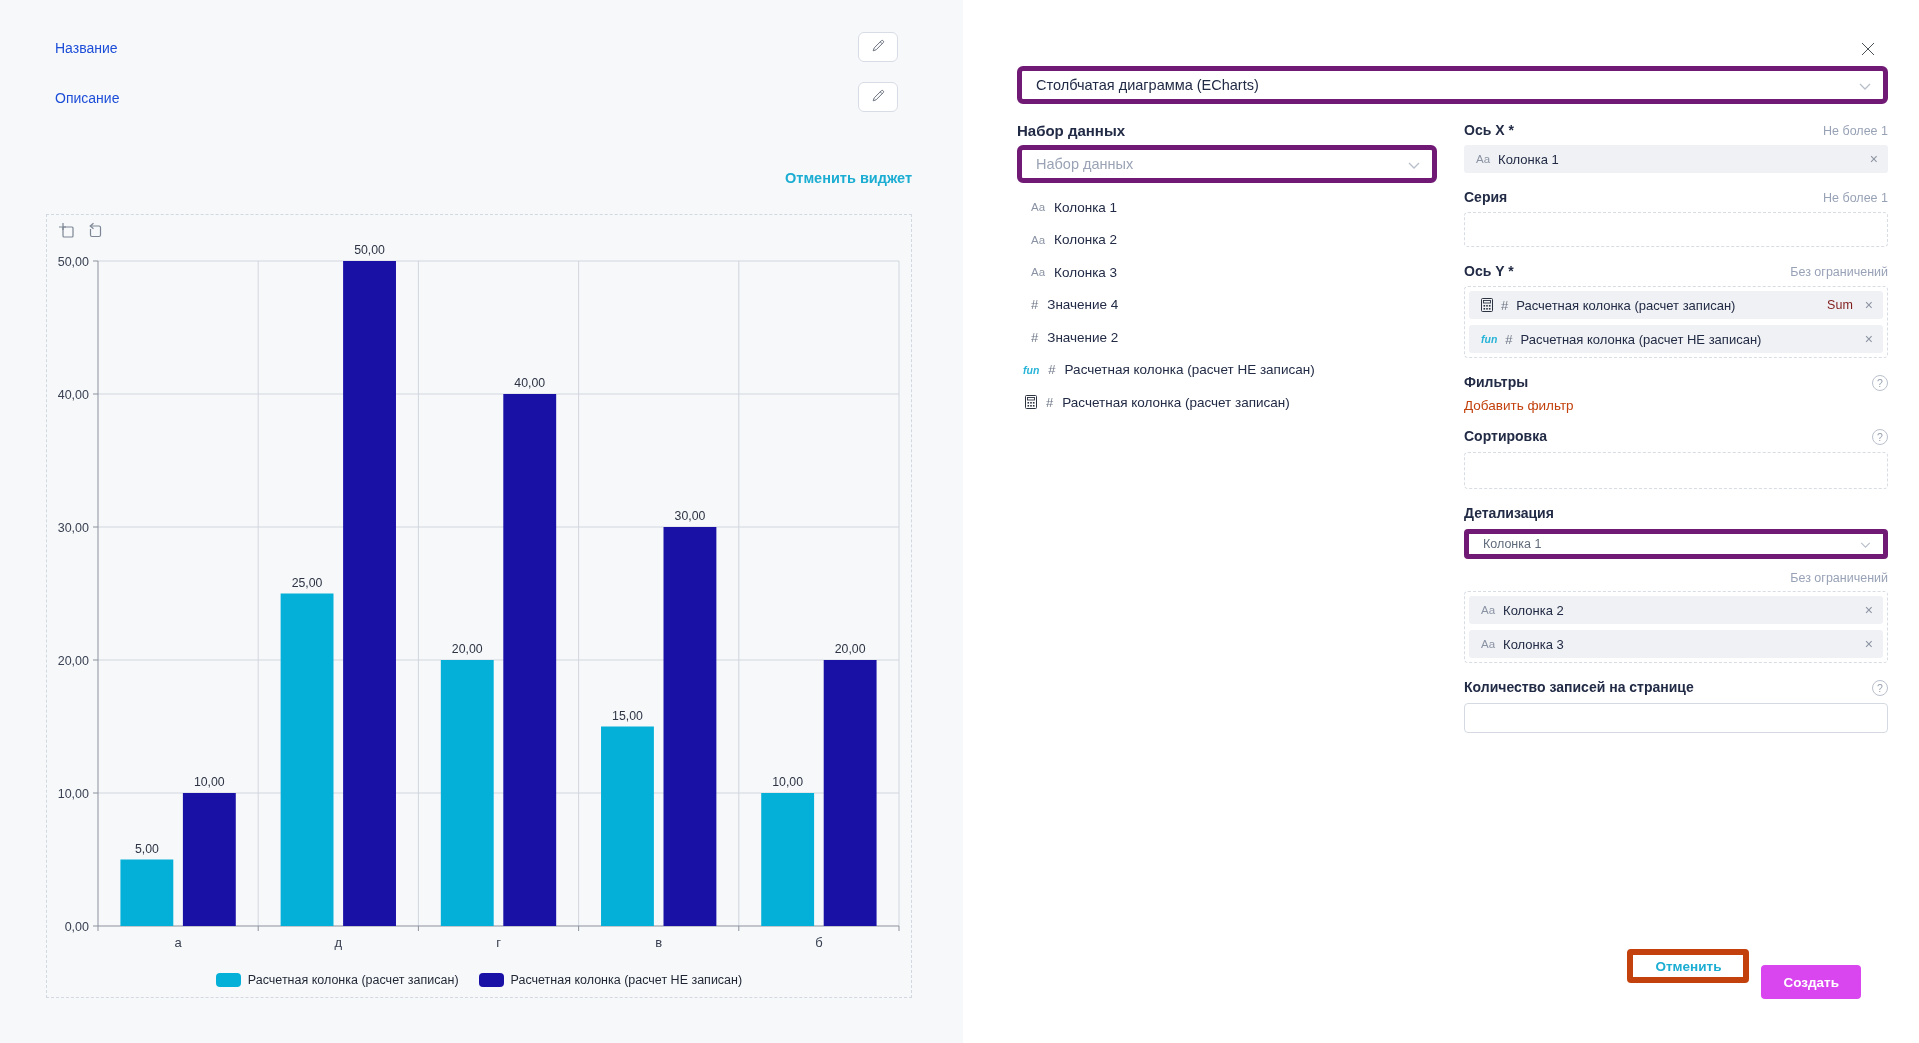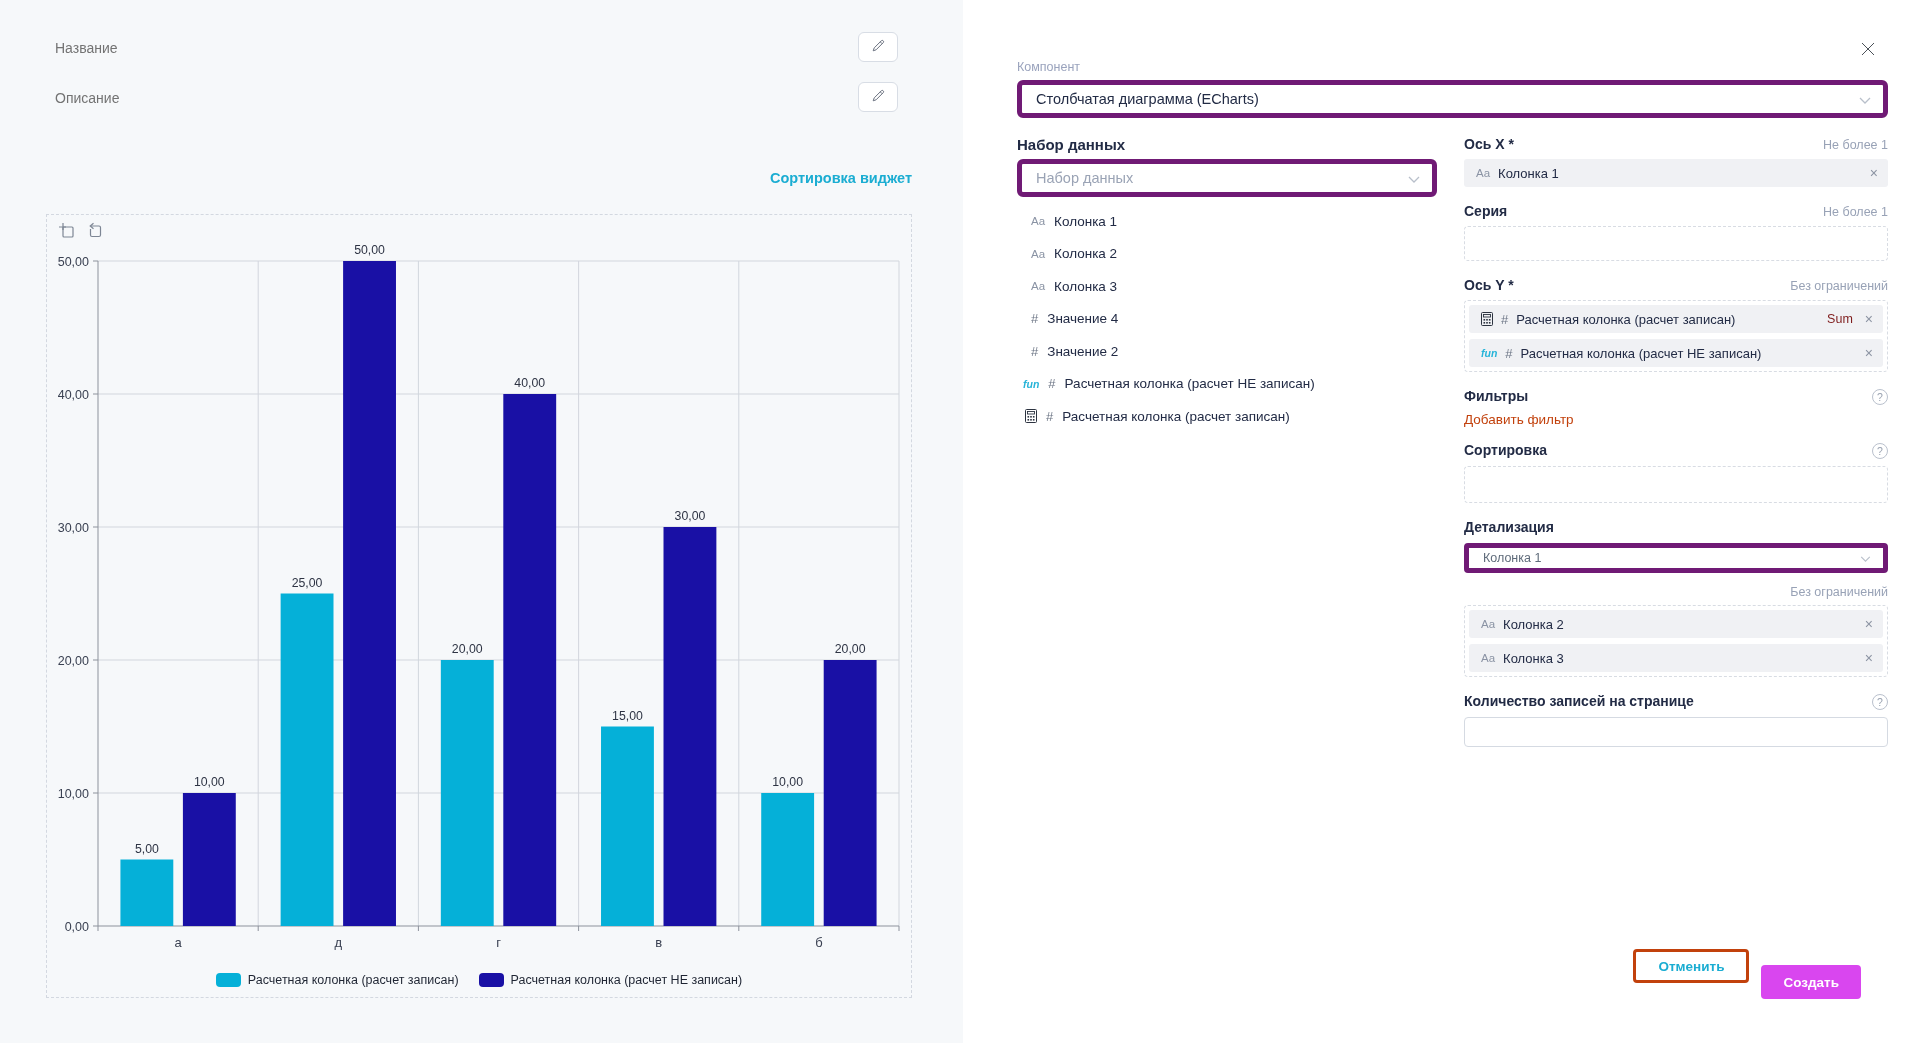--- a/index.html
+++ b/index.html
@@ -5,21 +5,21 @@
   * { box-sizing: border-box; margin: 0; padding: 0; }
   html,body { width:1919px; height:1043px; overflow:hidden; }
   body {
     font-family: "Liberation Sans", sans-serif;
     display:flex;
     background:#f6f8fa;
     color:#222b45;
   }
   
   .left-panel { position:relative; width:963px; height:1043px; background:#f6f8fa; flex:0 0 963px;}
-  .field-label { position:absolute; left:55px; font-size:14px; color:#737373; }
+  .field-label { position:absolute; left:55px; font-size:14px; color:#1d4ed8; }
   .edit-btn {
     position:absolute; left:858px; width:40px; height:30px;
     background:#fff; border:1px solid #d8dde5; border-radius:6px;
     display:flex; align-items:center; justify-content:center; cursor:pointer;
   }
   .configure-link {
     position:absolute; right:51px; top:170px;
     color:#1badd2; font-size:14.5px; font-weight:bold; cursor:pointer;
   }
   .chart-card {
@@ -84,21 +84,21 @@
   .link { color:#c2410c; font-size:13.5px; cursor:pointer; display:inline-block; margin-top:7px; }
   .small-select { height:30px; font-size:12.5px; color:#5f6b7a; border-radius:4px; }
   .right-align { text-align:right; margin-top:12px; margin-bottom:6px; }
   .text-input {
     margin-top:7px; width:100%; height:30px; border:1px solid #d5dae2; border-radius:4px;
     padding:0 10px; font-size:13px; color:#222b45; background:#fff; outline:none;
   }
   .footer-btns { position:absolute; right:58px; bottom:44px; display:flex; gap:12px; }
   .btn { height:34px; border-radius:4px; font-size:13.5px; font-weight:bold; cursor:pointer;
          display:flex; align-items:center; justify-content:center; padding:0 22px; border:none; }
-  .btn-outline { background:#fff; border:3px solid #c2410c; color:#1badd2; }
+  .btn-outline { background:#fff; border:6px solid #c2410c; color:#1badd2; }
   .btn-fill { background:#d946ef; color:#fff;margin-top:16px; }
   .calc-icon { display:block; }
 </style>
 </head>
 <body>
 
 <div class="left-panel">
   <div class="field-label" style="top:40px;">Название</div>
   <div class="edit-btn" style="top:32px;">
     <span>
@@ -109,21 +109,21 @@
   </div>
   <div class="field-label" style="top:90px;">Описание</div>
   <div class="edit-btn" style="top:82px;">
     <span>
       <svg width="15" height="15" viewBox="0 0 15 15">
           <path d="M2.2 12.8 L3.2 9.9 L10.3 2.8 a1.3 1.3 0 0 1 1.85 0 l0.05 0.05 a1.3 1.3 0 0 1 0 1.85 L5.1 11.8 L2.2 12.8 Z M9.3 3.9 l1.8 1.8" fill="none" stroke="#6b7280" stroke-width="1"></path>
         </svg>
     </span>
   </div>
 
-  <div class="configure-link">Сортировка виджет</div>
+  <div class="configure-link">Отменить виджет</div>
 
   <div class="chart-card">
     <div class="toolbox">
       <span>
         <svg width="18" height="18" viewBox="0 0 18 18">
           <path d="M5 1 V8 M1 5 H8" stroke="#7d8694" stroke-width="1.2" fill="none"></path>
           <path d="M5 5 H14 a1 1 0 0 1 1 1 V14 a1 1 0 0 1 -1 1 H6 a1 1 0 0 1 -1 -1 V5" stroke="#7d8694" stroke-width="1.2" fill="none"></path>
         </svg>
       </span>
       <span>
@@ -205,21 +205,20 @@
   </div>
 </div>
 
 <div class="right-panel">
   <span class="close-btn">
     <svg width="18" height="18" viewBox="0 0 18 18">
         <path d="M3 3 L15 15 M15 3 L3 15" stroke="#4b5158" stroke-width="1"></path>
       </svg>
   </span>
 
-  <div class="muted-label">Компонент</div>
   <div class="select-box">
     <span>Столбчатая диаграмма (ECharts)</span>
     <span class="chev">
       <svg width="12" height="7" viewBox="0 0 12 7">
           <path d="M1 1 L6 6 L11 1" stroke="#b8bfca" stroke-width="1.3" fill="none"></path>
         </svg>
     </span>
   </div>
 
   <div class="columns">

